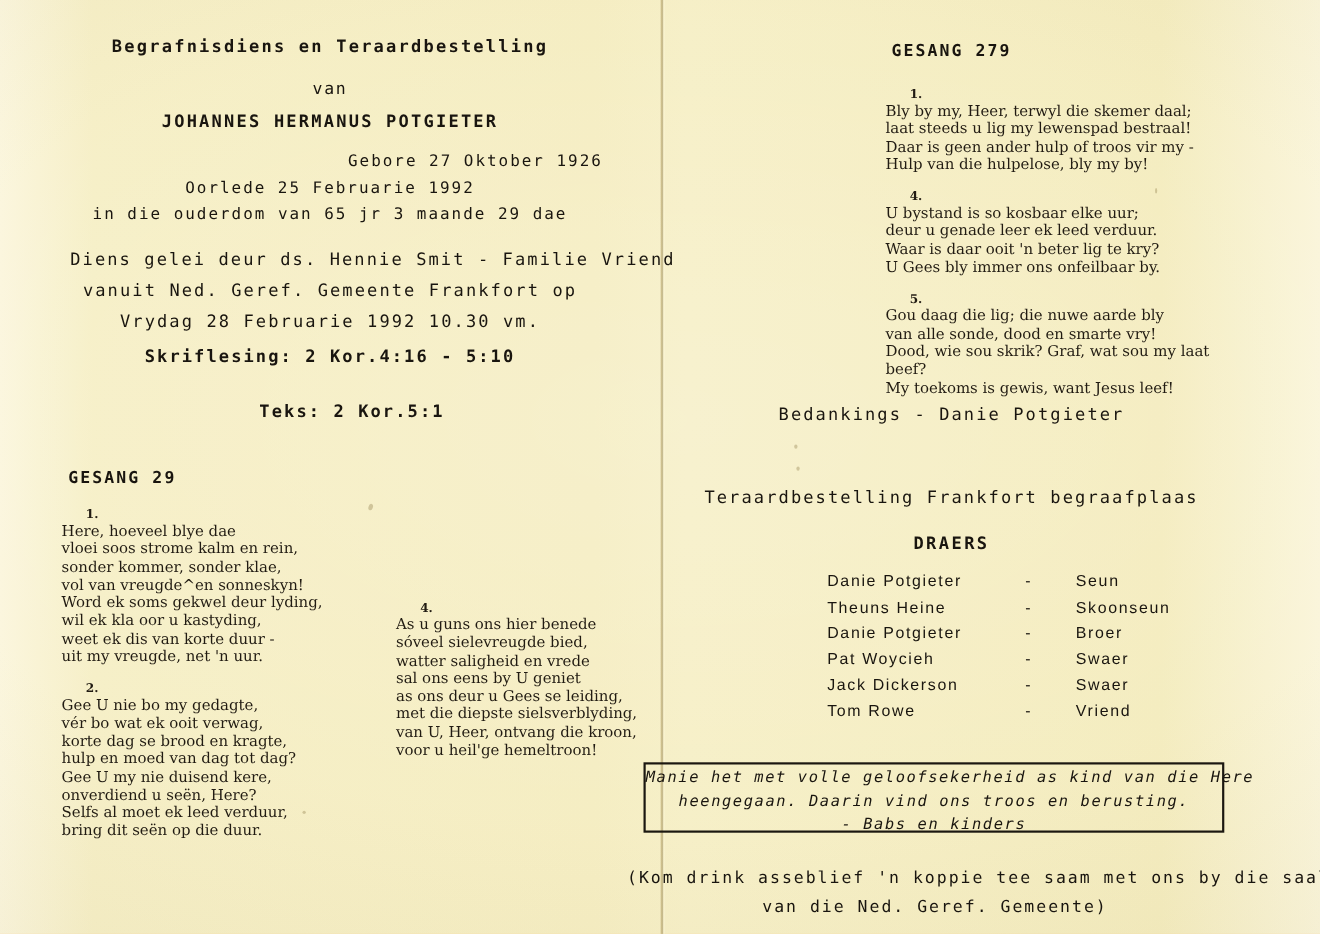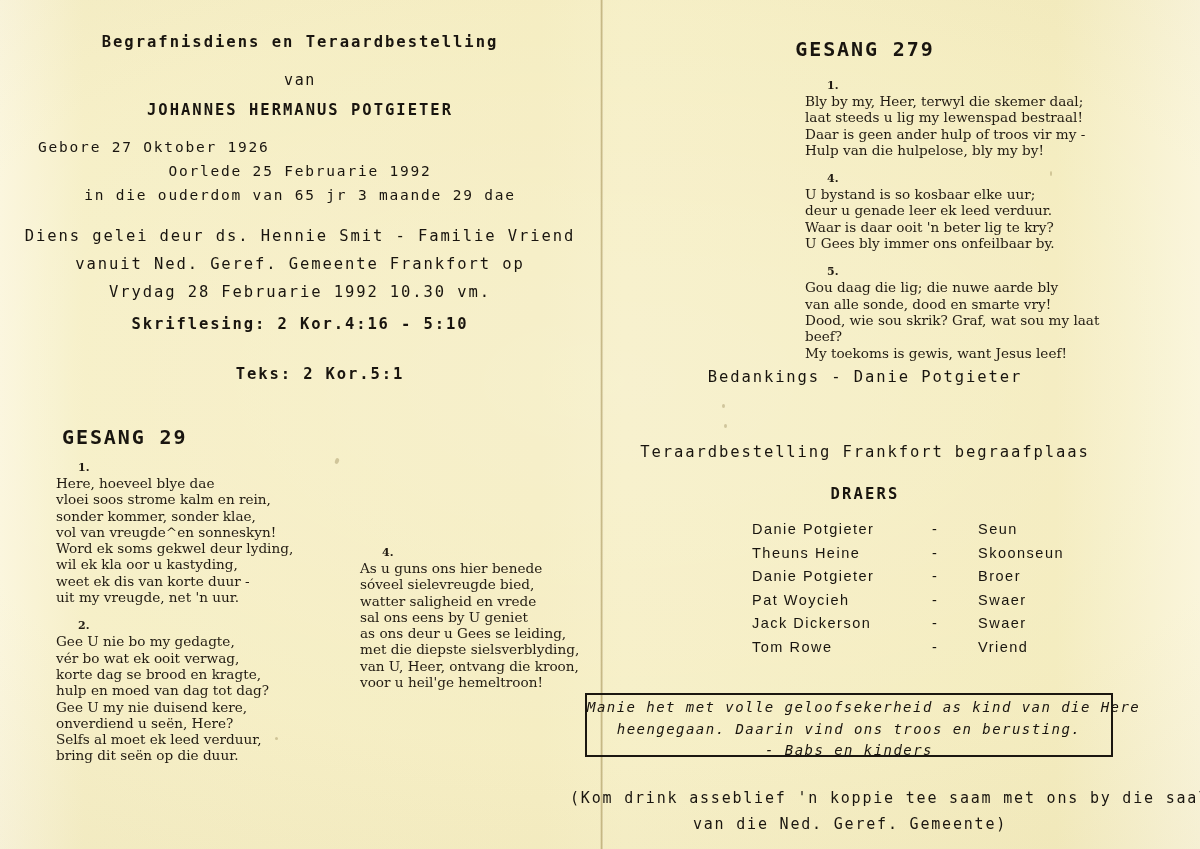--- a/index.html
+++ b/index.html
@@ -82,21 +82,21 @@
 
   
   .h-line { font-size: 15px; }
   .h-title { font-size: 15.5px; letter-spacing: 2.0px; }
   .h-name  { font-size: 15.5px; font-weight: bold; letter-spacing: 2.0px; }
   .h-info  { font-size: 14.5px; letter-spacing: 1.8px; }
   .h-serv  { font-size: 15.5px; letter-spacing: 1.9px; }
   .h-scr   { font-size: 15.5px; font-weight: bold; letter-spacing: 1.9px; }
 
   .gesang-head {
-    font-size: 20px;
+    font-size: 15px;
     font-weight: bold;
     letter-spacing: 1.9px;
   }
 
   .right-line { font-size: 15.5px; letter-spacing: 1.9px; }
   .draers-head { font-size: 15.5px; font-weight: bold; letter-spacing: 2.2px; }
 
   
   #draers-table {
     position: absolute;
@@ -168,27 +168,27 @@
   <div class="speck" style="left:1050px;top:171px;width:2px;height:5px;"></div>
   <div class="speck" style="left:275px;top:737px;width:3px;height:3px;"></div>
   <div class="speck" style="left:76px;top:741px;width:3px;height:3px;"></div>
 
   <div class="abs dm dm-b h-title" style="left:0;top:33px;width:600px;text-align:center;">Begrafnisdiens en Teraardbestelling</div>
 
   <div class="abs dm h-line" style="left:0;top:71px;width:600px;text-align:center;">van</div>
 
   <div class="abs dm h-name" style="left:0;top:101px;width:600px;text-align:center;">JOHANNES HERMANUS POTGIETER</div>
 
-  <div class="abs dm h-info" style="left:0;top:139px;width:548px;text-align:left;padding-left:38px;">Gebore 27 Oktober 1926</div>
+  <div class="abs dm h-info" style="left:0;top:139px;width:548px;text-align:right;">Gebore 27 Oktober 1926</div>
 
   <div class="abs dm h-info" style="left:0;top:163px;width:600px;text-align:center;">Oorlede 25 Februarie 1992</div>
 
   <div class="abs dm h-info" style="left:0;top:187px;width:600px;text-align:center;">in die ouderdom van 65 jr 3 maande 29 dae</div>
 
-  <div class="abs dm h-serv" style="left:0;top:227px;width:600px;text-align:center;">Diens gelei deur ds. Hennie Smit - Familie Vriend</div>
+  <div class="abs dm h-serv" style="left:0;top:227px;width:600px;text-align:center;padding-left:39px;">Diens gelei deur ds. Hennie Smit - Familie Vriend</div>
 
   <div class="abs dm h-serv" style="left:0;top:255px;width:600px;text-align:center;">vanuit Ned. Geref. Gemeente Frankfort op</div>
 
   <div class="abs dm h-serv" style="left:0;top:283px;width:600px;text-align:center;">Vrydag 28 Februarie 1992 10.30 vm.</div>
 
   <div class="abs dm h-scr" style="left:0;top:315px;width:600px;text-align:center;">Skriflesing:  2 Kor.4:16 - 5:10</div>
 
   <div class="abs dm h-scr" style="left:0;top:365px;width:600px;text-align:center;padding-left:20px;">Teks: 2 Kor.5:1</div>
 
   <div class="abs dm gesang-head" style="left:62px;top:425px;">GESANG 29</div>

